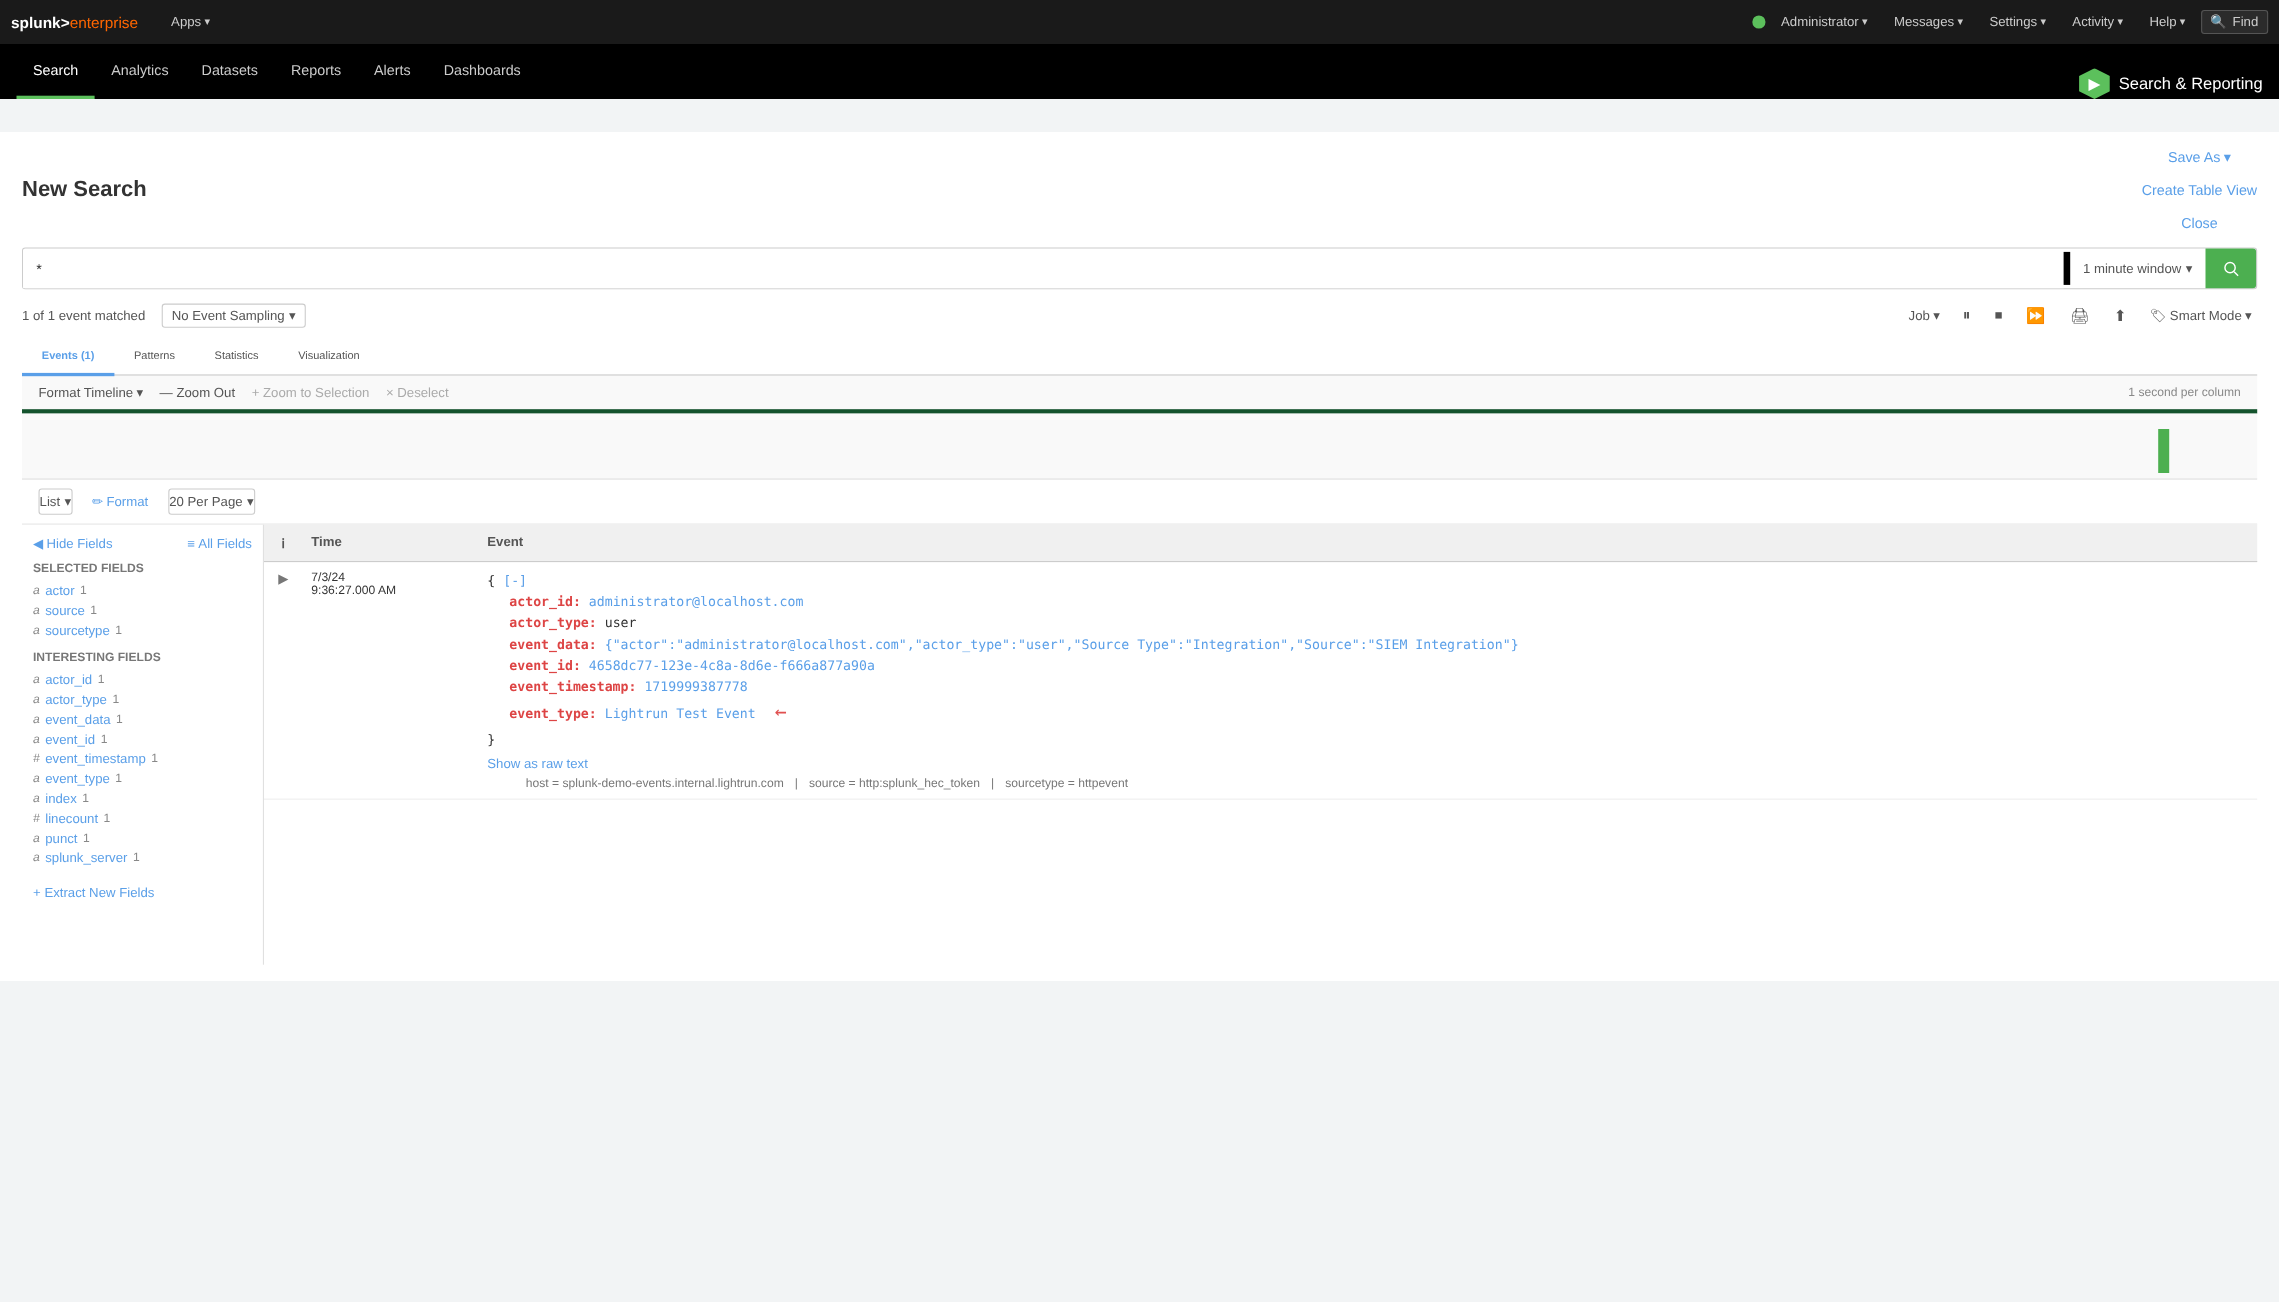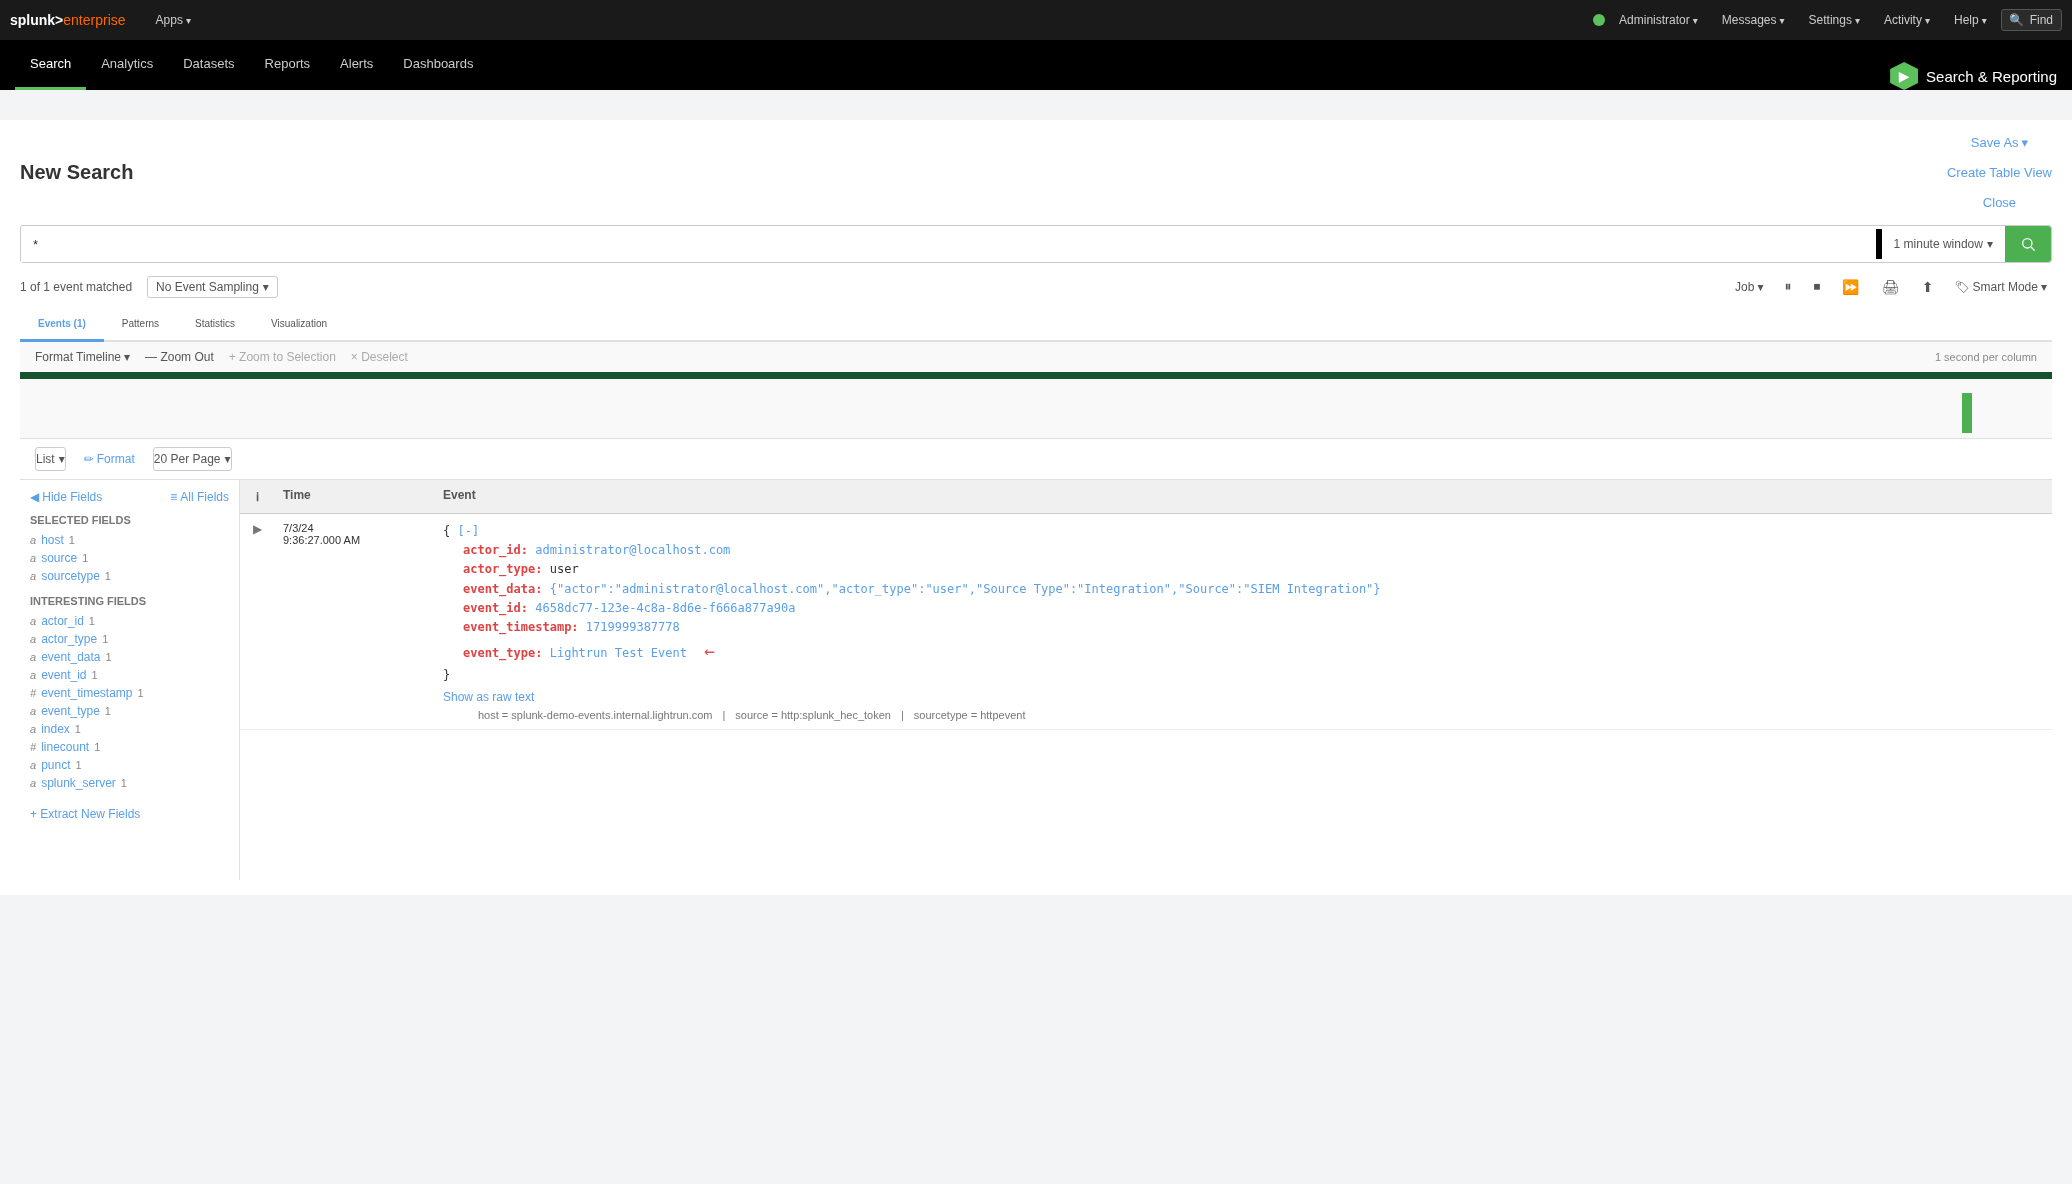--- a/index.html
+++ b/index.html
@@ -217,21 +217,21 @@
       font-weight: bold;
     }
 
     
     .timeline-controls {
       display: flex;
       align-items: center;
       justify-content: space-between;
       padding: 8px 15px;
       background: #f9f9f9;
-      border-bottom: 7px solid #14532d;
+      border-bottom: 4px solid #14532d;
       font-size: 12px;
     }
     .timeline-left { display: flex; align-items: center; gap: 15px; }
     .timeline-btn {
       background: none;
       border: none;
       cursor: pointer;
       font-size: 12px;
       color: #555;
       display: flex;
@@ -597,21 +597,21 @@
         <button class="sidebar-header-btn">
           <span>≡</span>
           <span>All Fields</span>
         </button>
       </div>
 
       <div class="fields-section-title">SELECTED FIELDS</div>
 
       <div class="field-item">
         <span class="field-type">a</span>
-        <span>host</span>
+        <span>actor</span>
         <span class="field-count">1</span>
       </div>
       <div class="field-item">
         <span class="field-type">a</span>
         <span>source</span>
         <span class="field-count">1</span>
       </div>
       <div class="field-item">
         <span class="field-type">a</span>
         <span>sourcetype</span>

